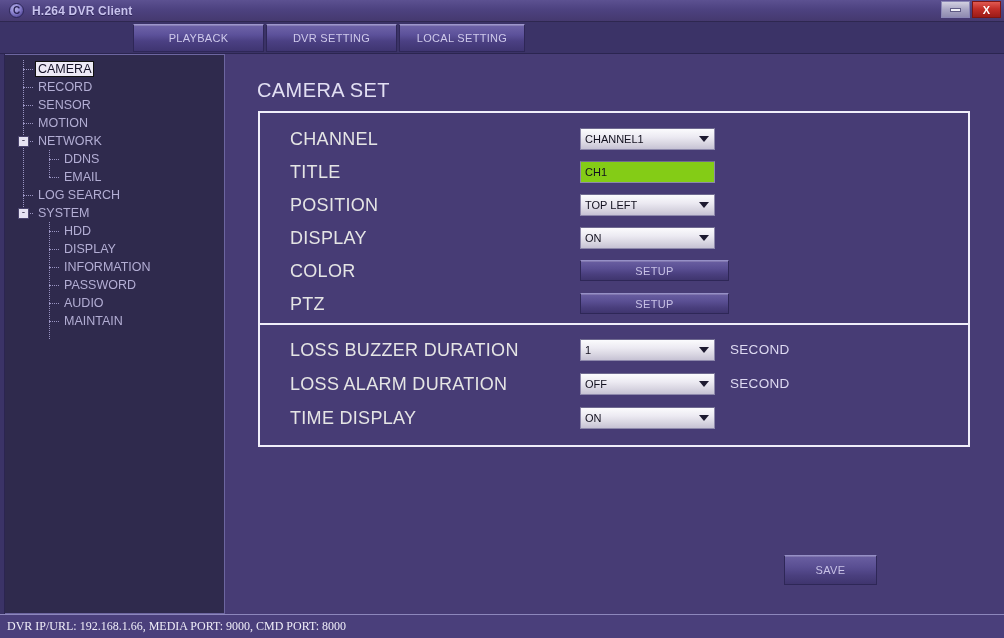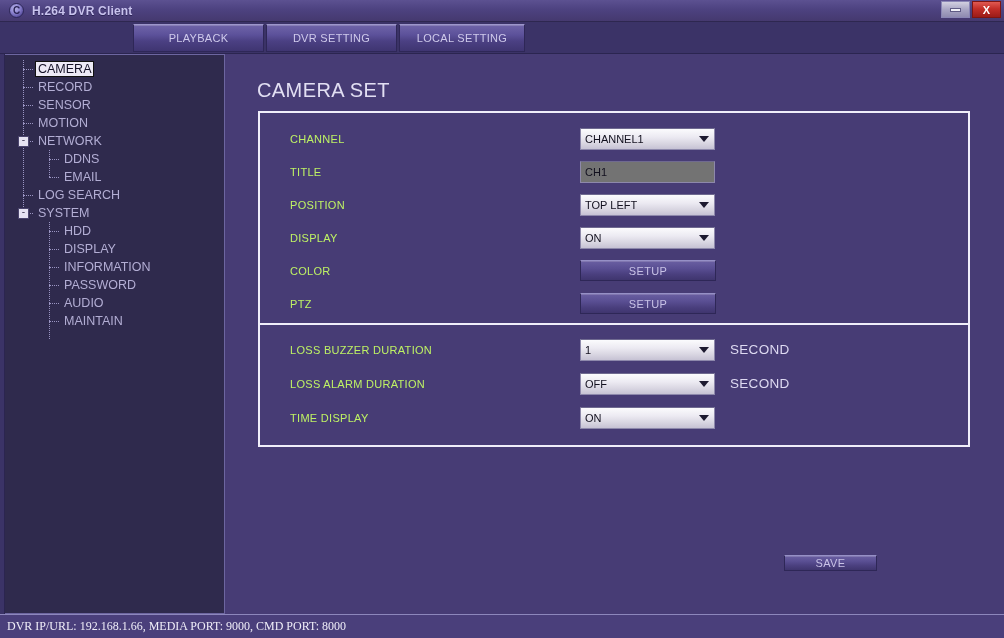--- a/index.html
+++ b/index.html
@@ -170,21 +170,21 @@
     width: 712px; height: 336px;
     border: 2px solid #f0eefa;
     background: #473c75;
   }
   .panel .divider {
     position: absolute; left: 0; top: 210px;
     width: 100%; height: 2px; background: #f0eefa;
   }
 
   .row { position: absolute; left: 30px; height: 24px; display: flex; align-items: center; }
-  .row .lab { font-size: 11px; color: #bef264; letter-spacing: .3px; white-space: nowrap; }
+  .row .lab { font-size: 18px; color: #e5e5e5; letter-spacing: .3px; white-space: nowrap; }
 
   .ctl { position: absolute; left: 320px; }
 
   select.dd, .ddfake {
     width: 135px; height: 22px;
     font-family: "Liberation Sans", sans-serif;
     font-size: 11px;
     color: #12101e;
     background: linear-gradient(to bottom, #fbfbfd 0%, #eceaf2 40%, #d7d4e0 75%, #c6c2d4 100%);
     border: 1px solid #8d88ab;
@@ -200,45 +200,45 @@
     width: 0; height: 0;
     border-left: 5px solid transparent;
     border-right: 5px solid transparent;
     border-top: 6px solid #1d1a30;
     pointer-events: none;
   }
   input.txt {
     width: 135px; height: 22px;
     font-family: "Liberation Sans", sans-serif;
     font-size: 11px; color: #12101e;
-    background: #737373;
+    background: #84cc16;
     border: 1px solid #8d88ab;
     border-top-color: #6f6a90;
     padding: 0 4px;
   }
   .btn {
-    width: 136px; height: 21px;
+    width: 149px; height: 21px;
     display: flex; align-items: center; justify-content: center;
     font-size: 11px; color: #c8c2e6;
     letter-spacing: .4px;
     background: linear-gradient(to bottom, #6a5fa2 0%, #594e92 40%, #4a3f7e 70%, #3f356e 100%);
     border: 1px solid #2e2757;
     border-top: 1px solid #9690c6;
     box-shadow: inset 0 1px 0 rgba(255,255,255,.16);
     cursor: pointer;
   }
   .unit {
     position: absolute; left: 470px;
     font-size: 13.5px; color: #dedaf2; letter-spacing: .3px;
     line-height: 22px;
   }
 
   .footer-btns { position: absolute; left: 558px; top: 501px; display: flex; gap: 12px; }
   .fbtn {
-    width: 93px; height: 16px;
+    width: 93px; height: 30px;
     display: flex; align-items: center; justify-content: center;
     font-size: 11px; color: #c8c2e6; letter-spacing: .4px;
     background: linear-gradient(to bottom, #6a5fa2 0%, #594e92 40%, #4a3f7e 70%, #3f356e 100%);
     border: 1px solid #2e2757;
     border-top: 1px solid #9690c6;
     box-shadow: inset 0 1px 0 rgba(255,255,255,.16);
     cursor: pointer;
   }
 
   

